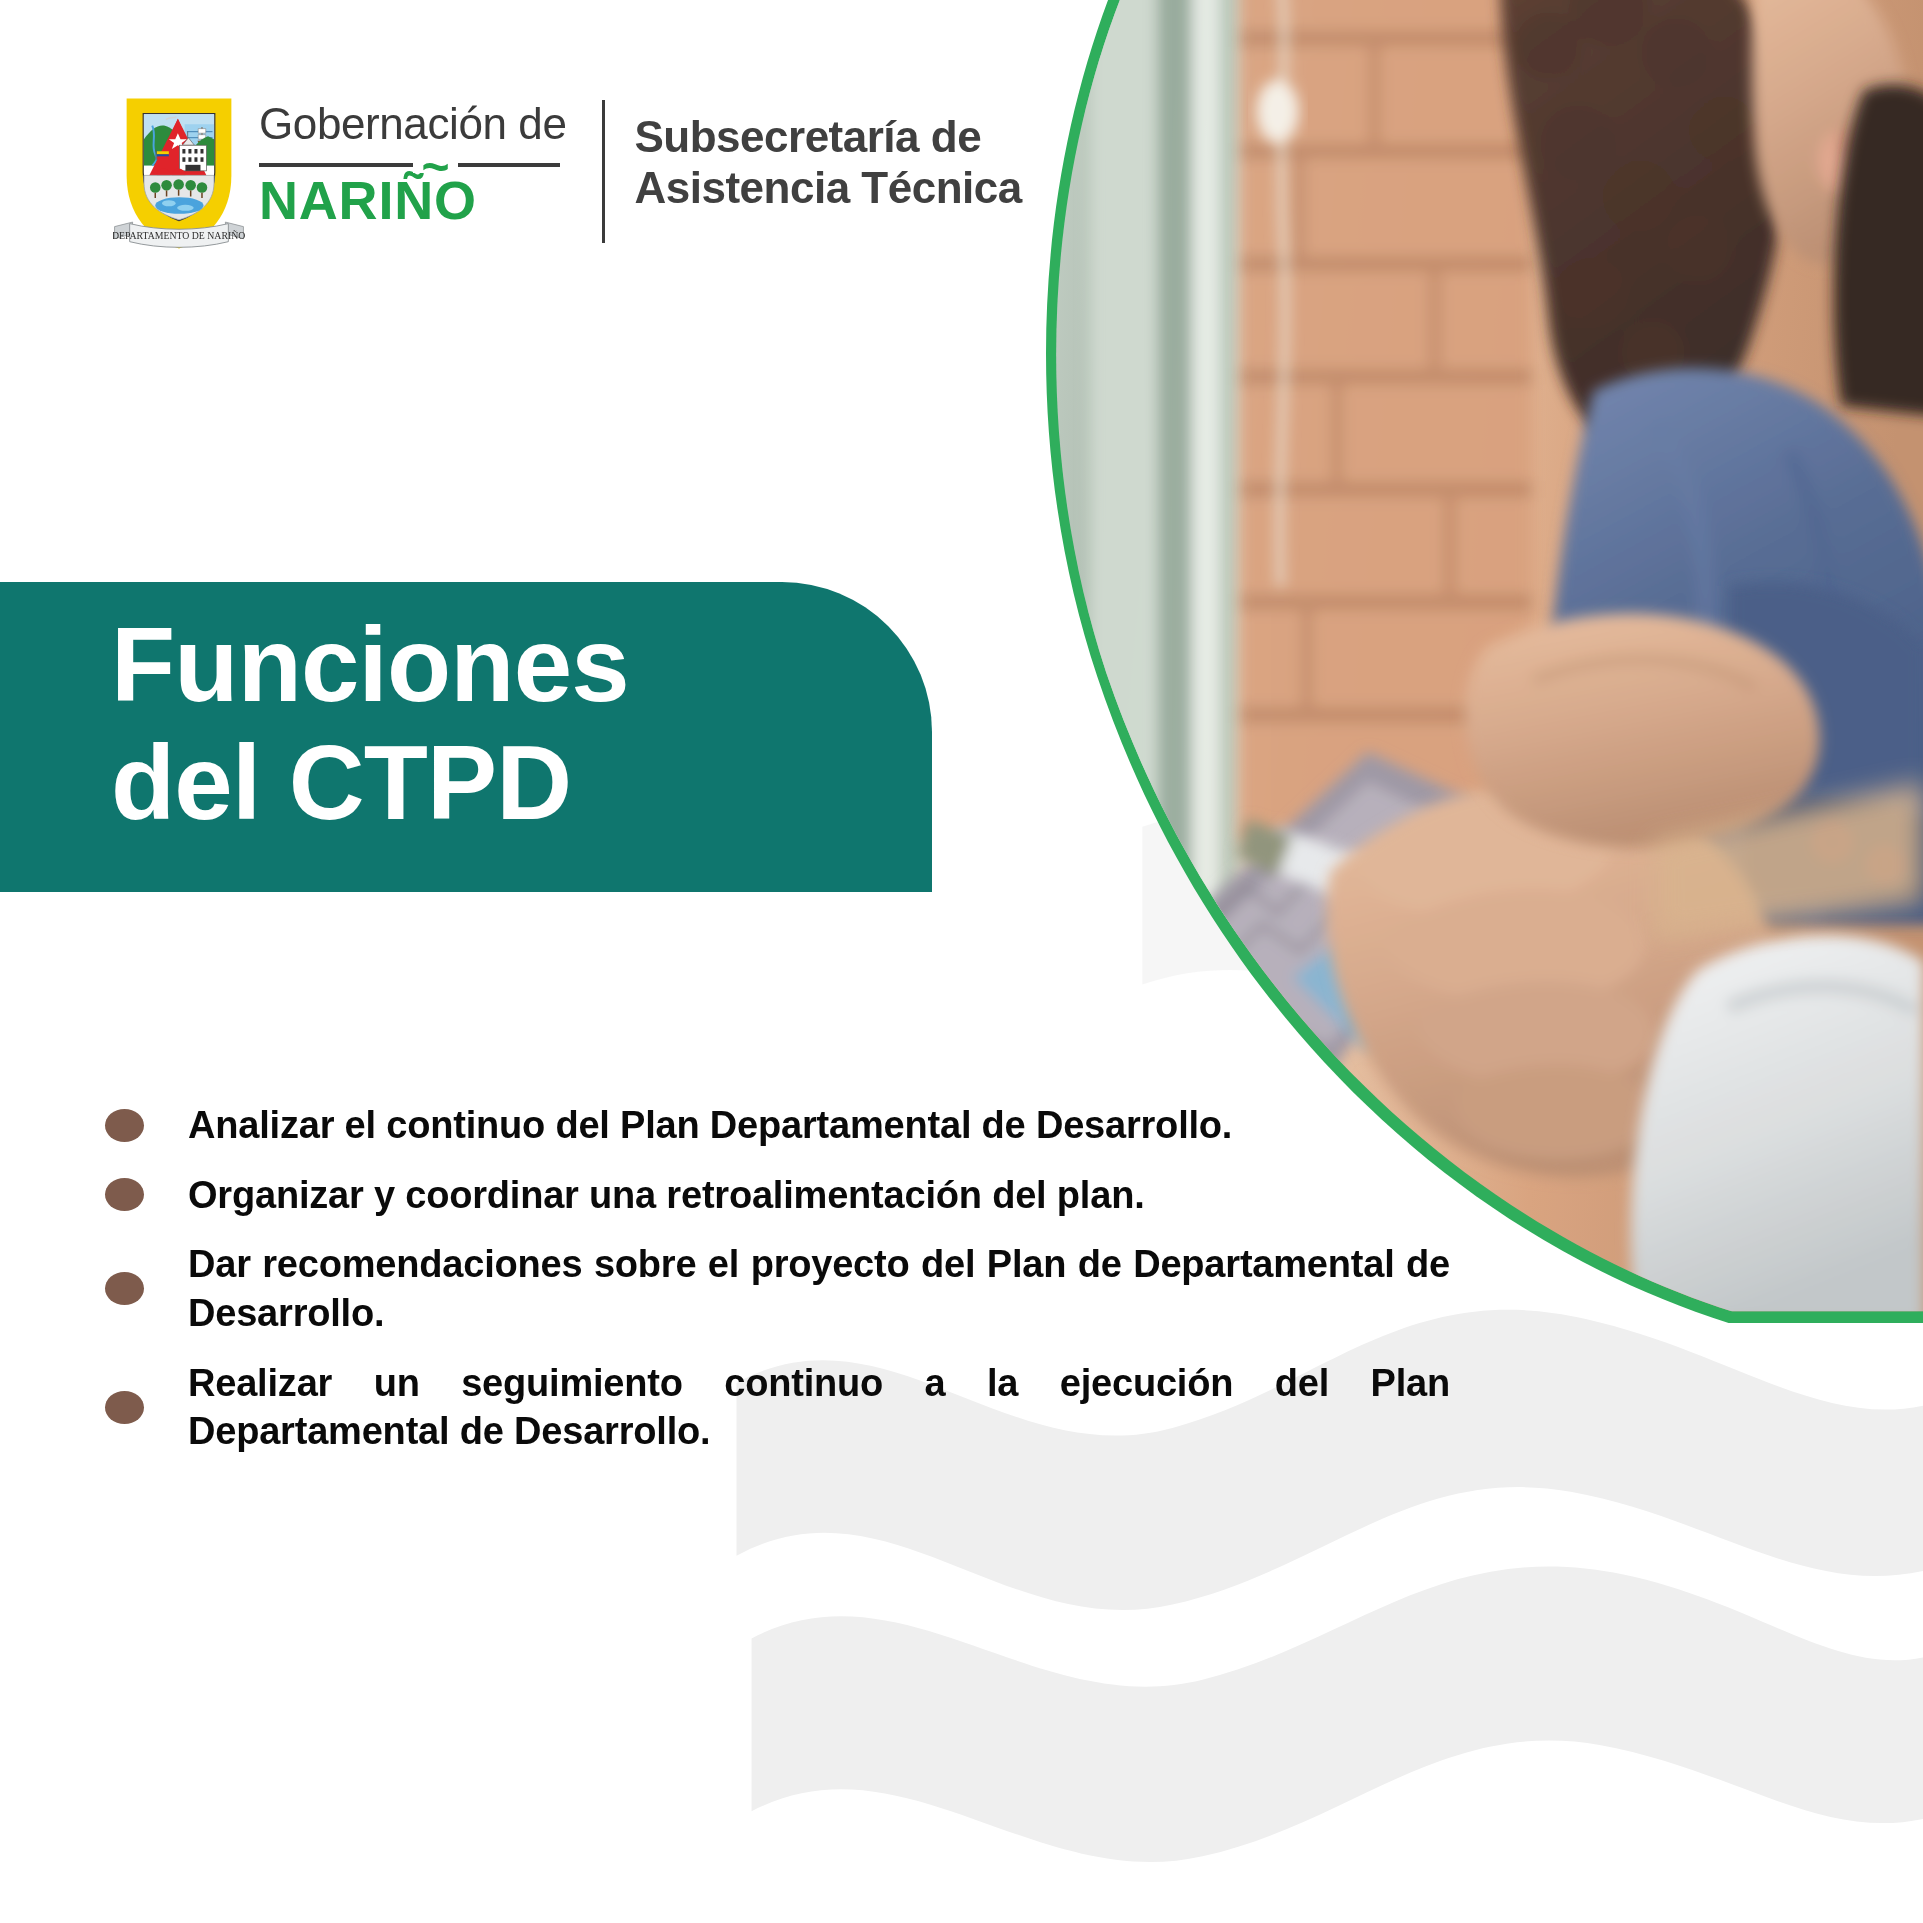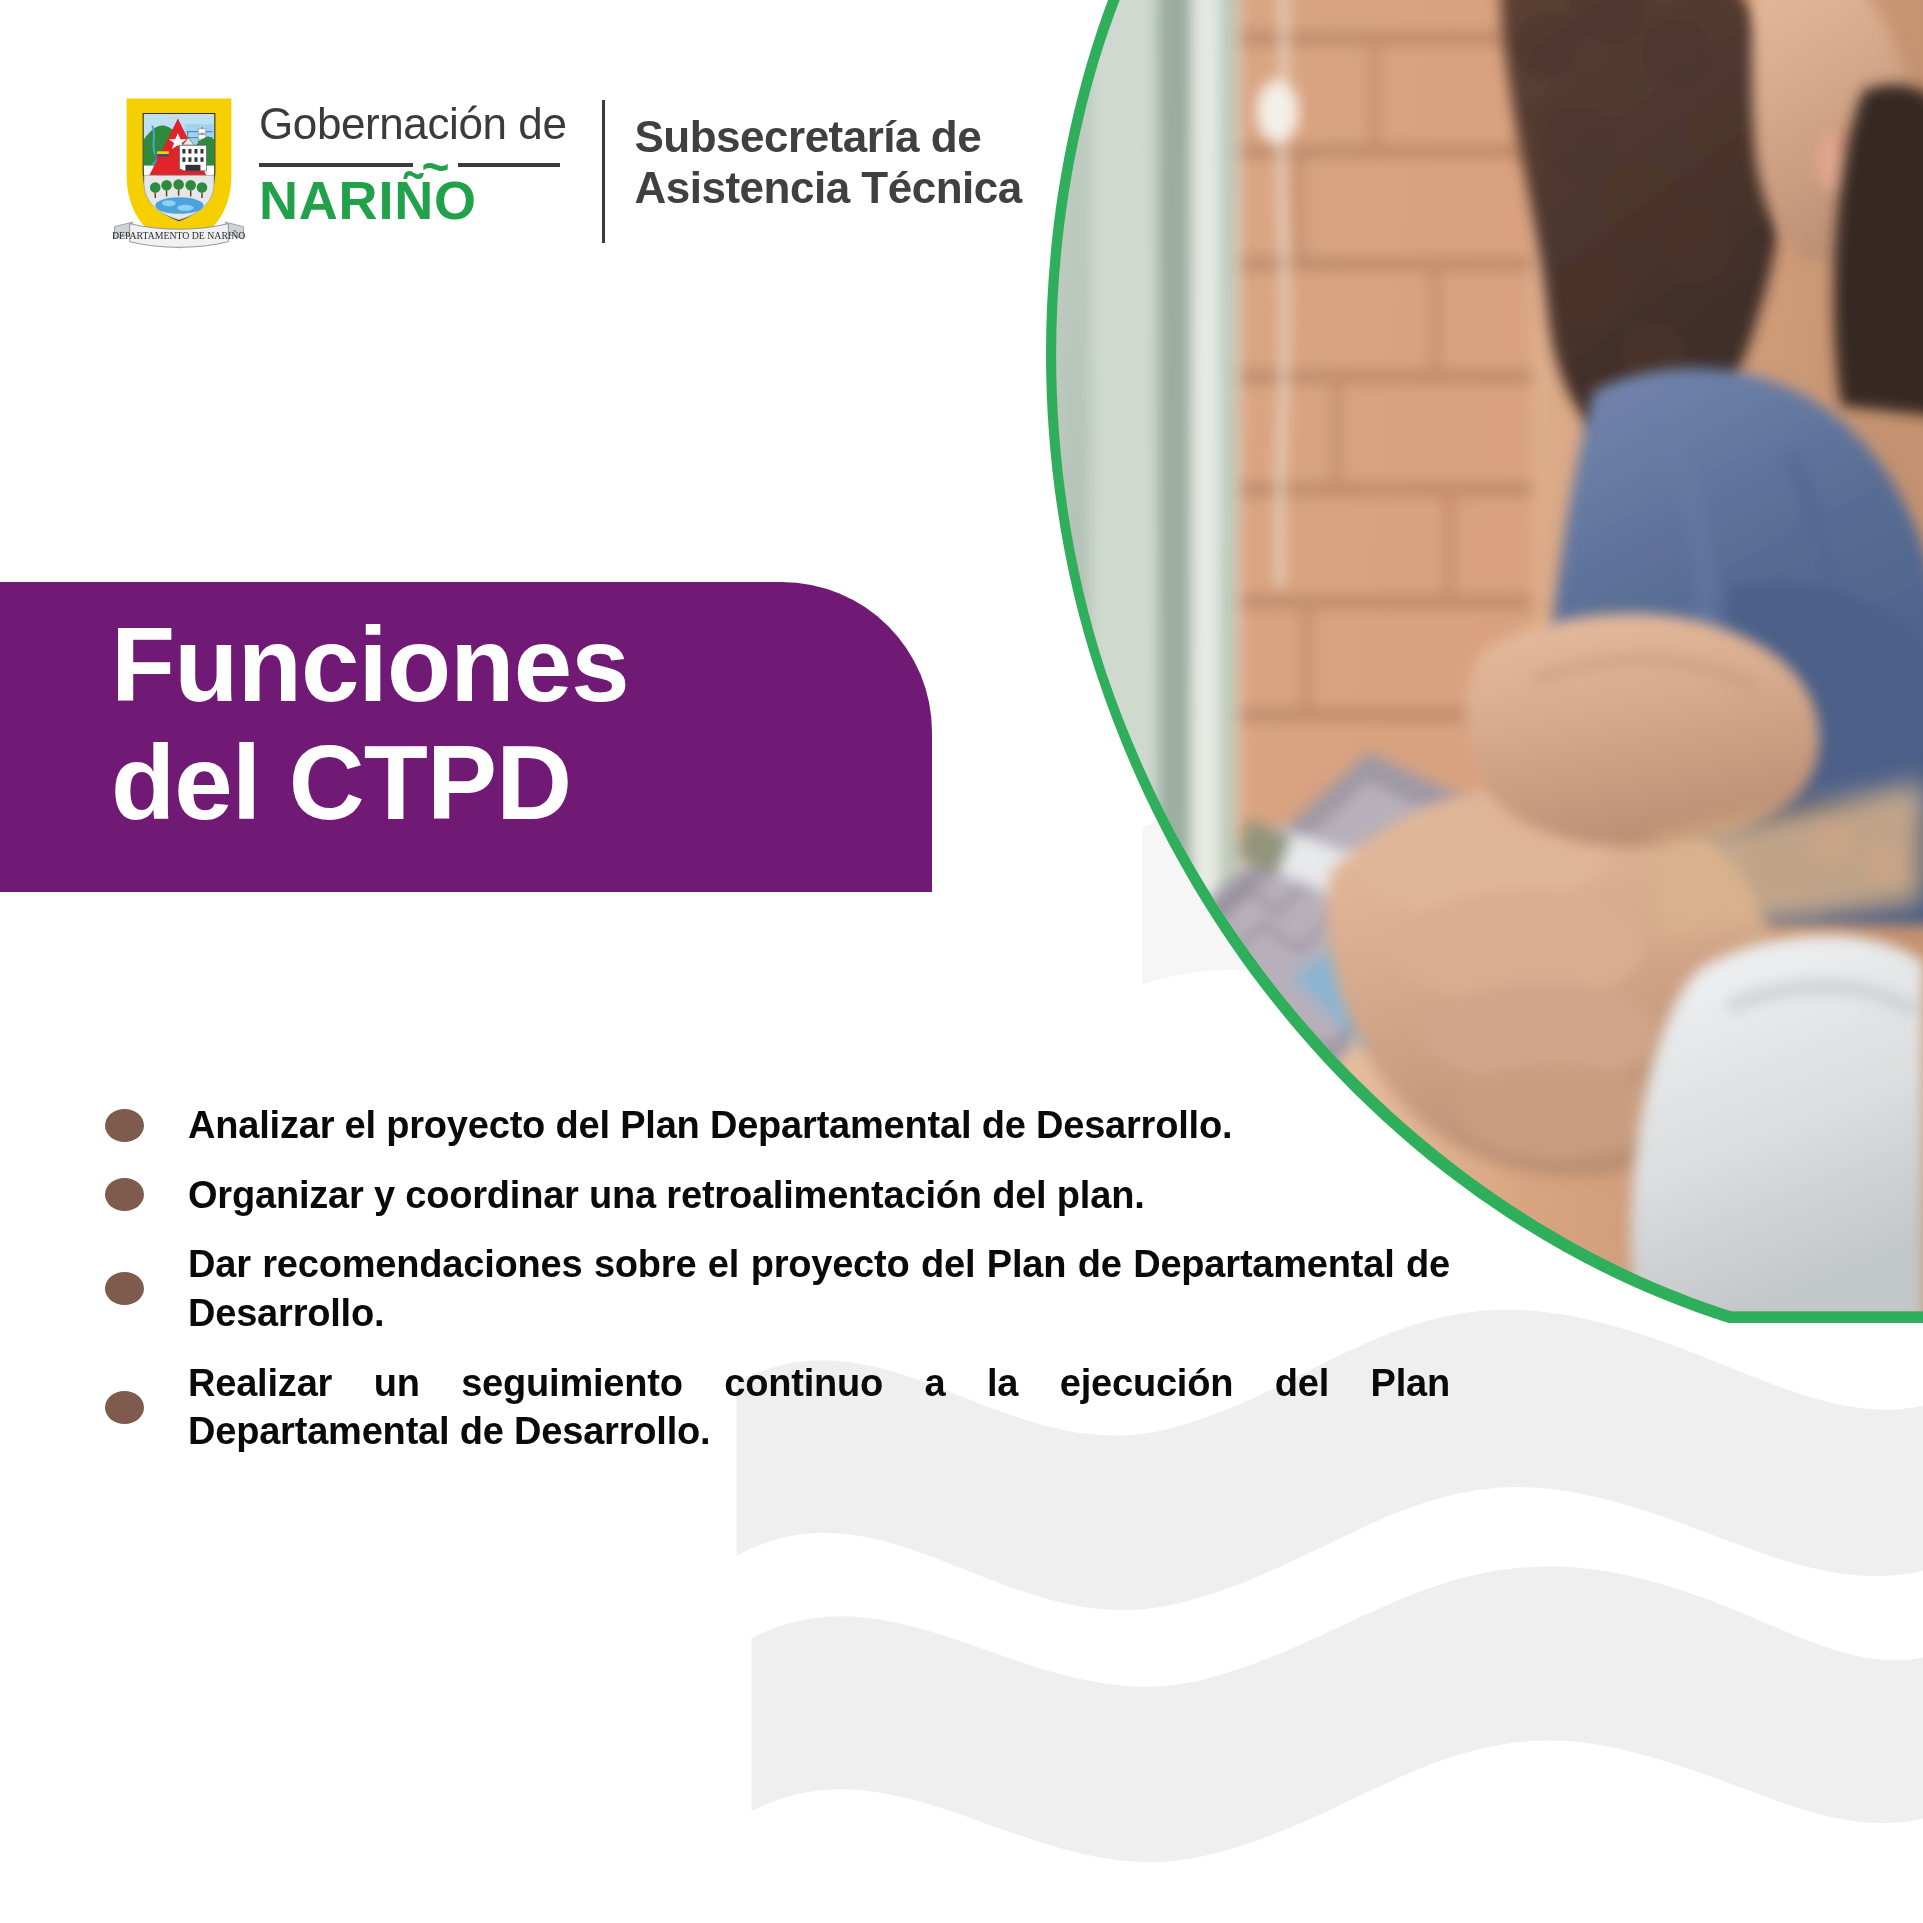--- a/index.html
+++ b/index.html
@@ -122,21 +122,21 @@
     letter-spacing: -0.5px;
   }
 
   
   .title-block {
     position: absolute;
     left: 0;
     top: 582px;
     width: 932px;
     height: 310px;
-    background: #701a75;
+    background: #0f766e;
     border-top-right-radius: 150px;
   }
   .title-block h1 {
     margin: 0;
     position: absolute;
     left: 111px;
     top: 24px;
     color: #ffffff;
     font-size: 105px;
     font-weight: 700;
@@ -495,21 +495,21 @@
 
   <div class="title-block">
     <h1>Funciones
 del CTPD</h1>
   </div>
 
   <div class="bullet-list">
 
     <div class="bullet-row single">
       <span class="bullet-dot"></span>
-      <span class="bullet-text">Analizar el proyecto del Plan Departamental de Desarrollo.</span>
+      <span class="bullet-text">Analizar el continuo del Plan Departamental de Desarrollo.</span>
     </div>
 
     <div class="bullet-row single">
       <span class="bullet-dot"></span>
       <span class="bullet-text">Organizar y coordinar una retroalimentación del plan.</span>
     </div>
 
 
     <div class="bullet-row">
       <span class="bullet-dot"></span>

